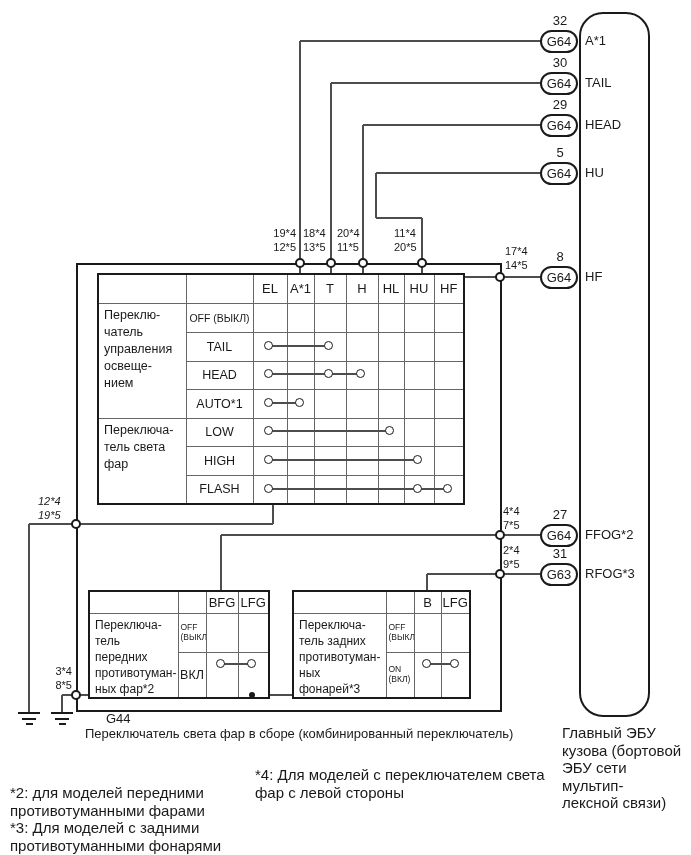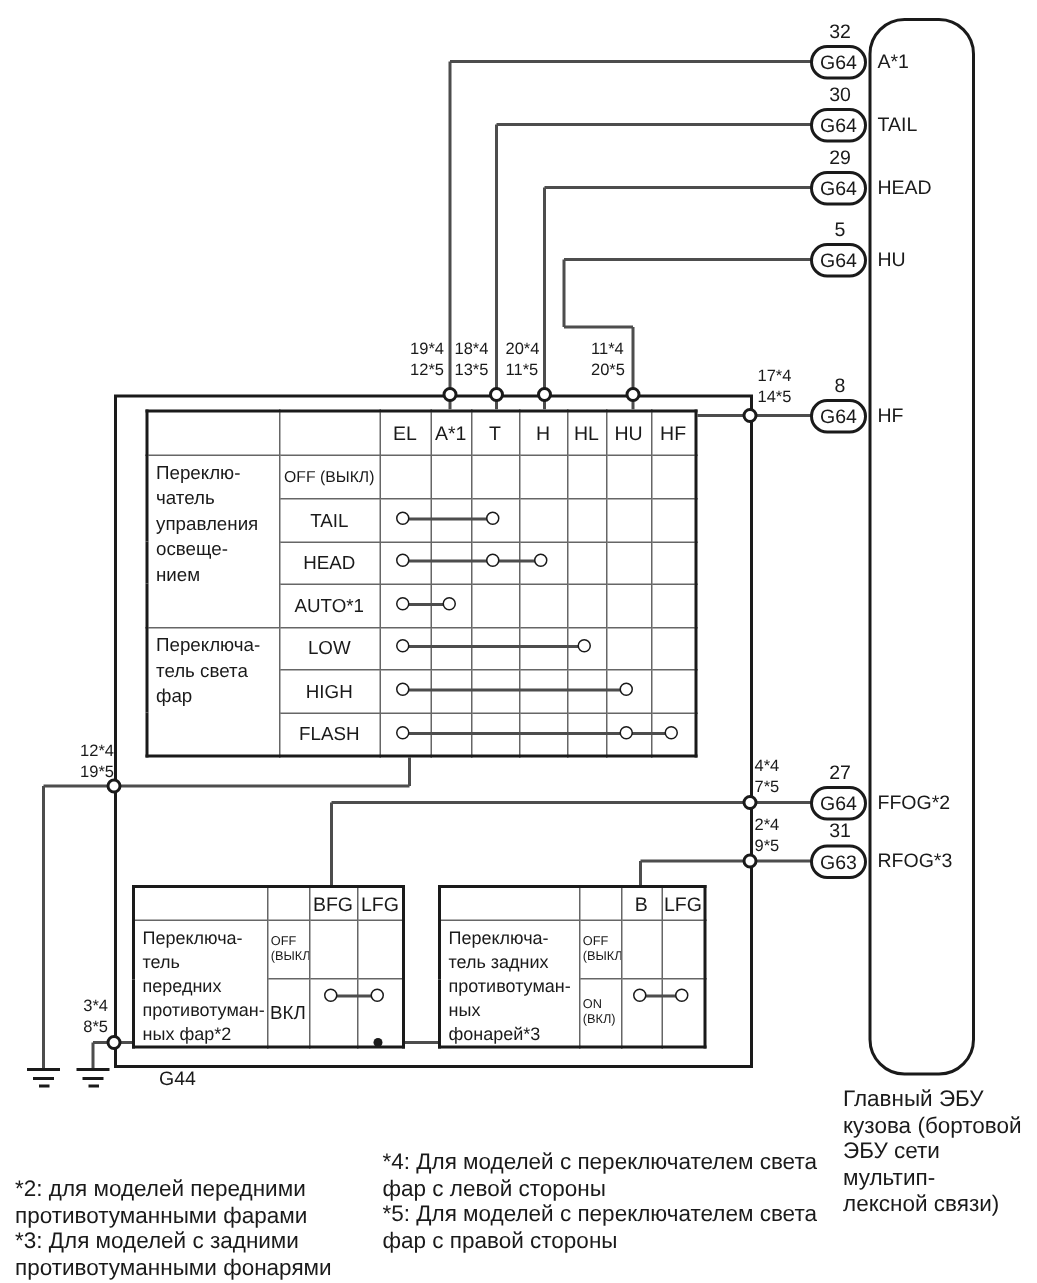--- a/index.html
+++ b/index.html
@@ -86,21 +86,21 @@
   <div class="lbl" style="left:337px;top:227px;width:36px;">20*4
 11*5</div>
   <div class="lbl" style="left:394px;top:227px;width:36px;">11*4
 20*5</div>
   <div class="lbl" style="left:505px;top:245px;width:40px;">17*4
 14*5</div>
   <div class="lbl" style="left:503px;top:505px;width:36px;">4*4
 7*5</div>
   <div class="lbl" style="left:503px;top:544px;width:36px;">2*4
 9*5</div>
-  <div class="lbl" style="left:38px;top:495px;width:38px;text-align:right;">12*4
+  <div class="lbl" style="left:38px;top:495px;width:38px;text-align:left;font-style:italic;">12*4
 19*5</div>
   <div class="lbl" style="left:40px;top:665px;width:32px;text-align:right;">3*4
 8*5</div>
 
   <div class="pin-num" style="left:546px;top:13px;">32</div>
   <div class="oval" style="left:540px;top:30px;">G64</div>
   <div class="pin-name" style="left:585px;top:33px;">A*1</div>
 
   <div class="pin-num" style="left:546px;top:55px;">30</div>
   <div class="oval" style="left:540px;top:72px;">G64</div>
@@ -330,27 +330,26 @@
       <div class="contact-dot" style="left: 443px; top: 483.5px;"></div>
       <div class="contact-line" style="left: 221px; top: 662.5px; width: 31px;"></div>
       <div class="contact-dot" style="left: 216px; top: 658.5px;"></div>
       <div class="contact-dot" style="left: 247px; top: 658.5px;"></div>
       <div class="contact-line" style="left: 426.5px; top: 662.5px; width: 28px;"></div>
       <div class="contact-dot" style="left: 421.5px; top: 658.5px;"></div>
       <div class="contact-dot" style="left: 449.5px; top: 658.5px;"></div>
     </div>
 
   <div class="cap" style="left:106px;top:711px;">G44</div>
+  <div class="cap" style="left:85px;top:726px;">Переключатель света фар в сборе (комбинированный переключатель)</div>
   <div class="fnote" style="left:562px;top:724px;width:128px;">Главный ЭБУ
 кузова (бортовой
 ЭБУ сети мультип-
 лексной связи)</div>
 
   <div class="fnote" style="left:10px;top:784px;width:250px;">*2: для моделей передними
 противотуманными фарами</div>
   <div class="fnote" style="left:10px;top:819px;width:250px;">*3: Для моделей с задними
 противотуманными фонарями</div>
   <div class="fnote" style="left:255px;top:766px;width:300px;">*4: Для моделей с переключателем света
 фар с левой стороны</div>
-  <div class="fnote" style="left:255px;top:801px;width:300px;">*5: Для моделей с переключателем света
-фар с правой стороны</div>
 
 </div>
 
 </body></html>

